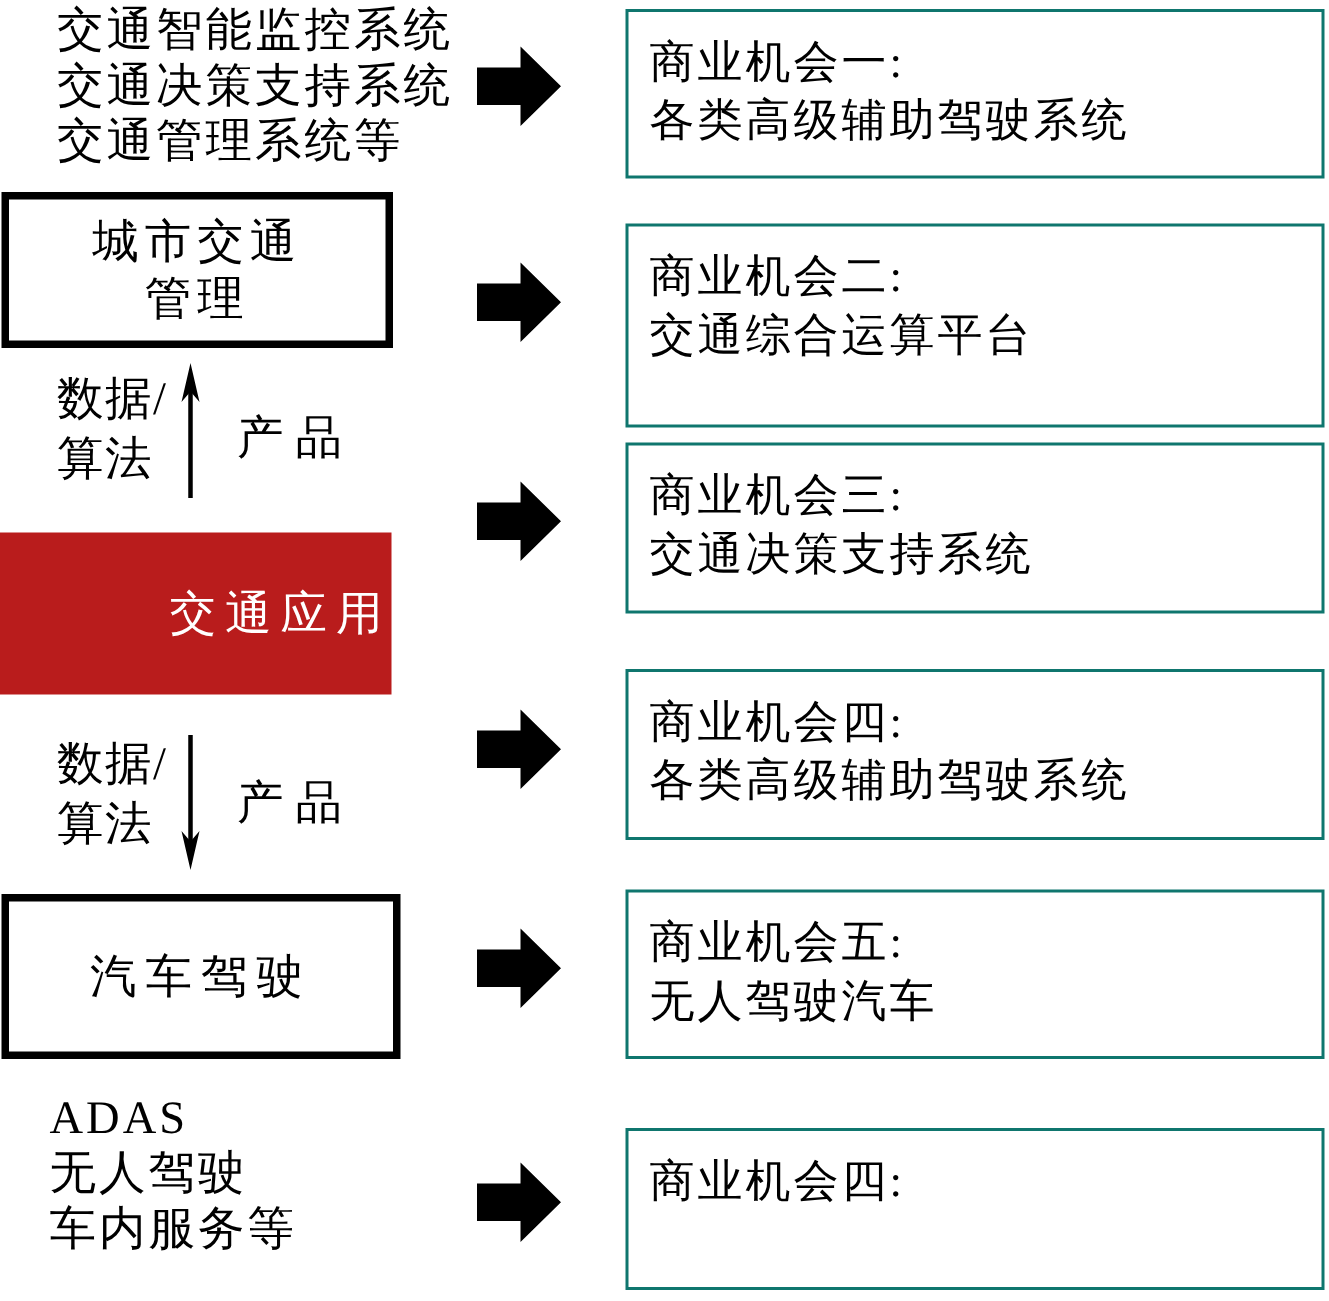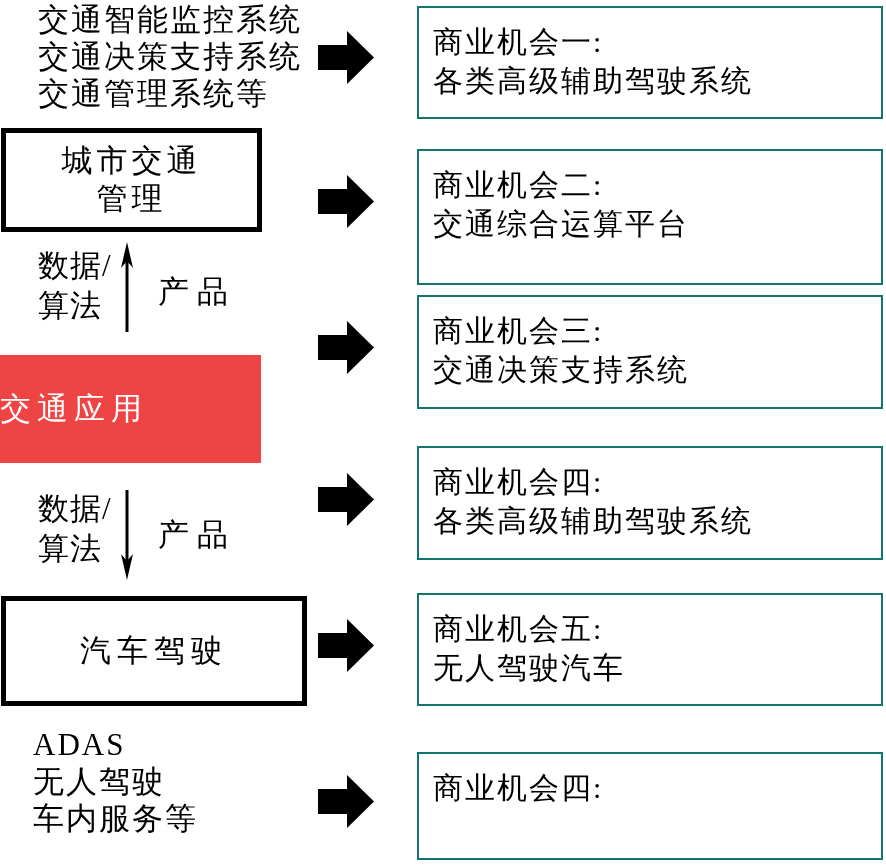--- a/index.html
+++ b/index.html
@@ -31,25 +31,25 @@
     text-align: center;
   }
   .outline-box .line {
     font-size: 31px;
     line-height: 38px;
     letter-spacing: 4px;
     white-space: nowrap;
   }
   .solid-box {
     box-sizing: border-box;
-    background: #ef4444;
+    background: #b91c1c;
     color: #ffffff;
     display: flex;
     align-items: center;
-    justify-content: flex-start;
+    justify-content: flex-end;
     text-align: center;
   }
   .solid-box .line {
     font-size: 31px;
     letter-spacing: 6px;
     white-space: nowrap;
   }
   
   .flow-side {
     font-size: 31px;
@@ -117,21 +117,21 @@
     <div>算法</div>
   </div>
   <div class="abs" style="left:117px; top:490px; width:20px; height:90px;">
     <svg width="20" height="90" viewBox="0 0 20 90">
       <line x1="10" y1="0" x2="10" y2="76" stroke="#000000" stroke-width="3"></line>
       <polygon points="10,90 4,64 10,71 16,64" fill="#000000"></polygon>
     </svg>
   </div>
   <div class="abs flow-right" style="left:158px; top:514px;">产品</div>
 
-  <div class="abs outline-box" style="left:1px; top:596px; width:306px; height:110px;">
+  <div class="abs outline-box" style="left:1px; top:596px; width:266px; height:110px;">
     <div class="line" style="letter-spacing:6px;">汽车驾驶</div>
   </div>
 
   <div class="abs" style="left:33px; top:726px;">
     <div class="txt">ADAS</div>
     <div class="txt">无人驾驶</div>
     <div class="txt">车内服务等</div>
   </div>
 
   <div class="abs right-arrow" style="top:28px;">

